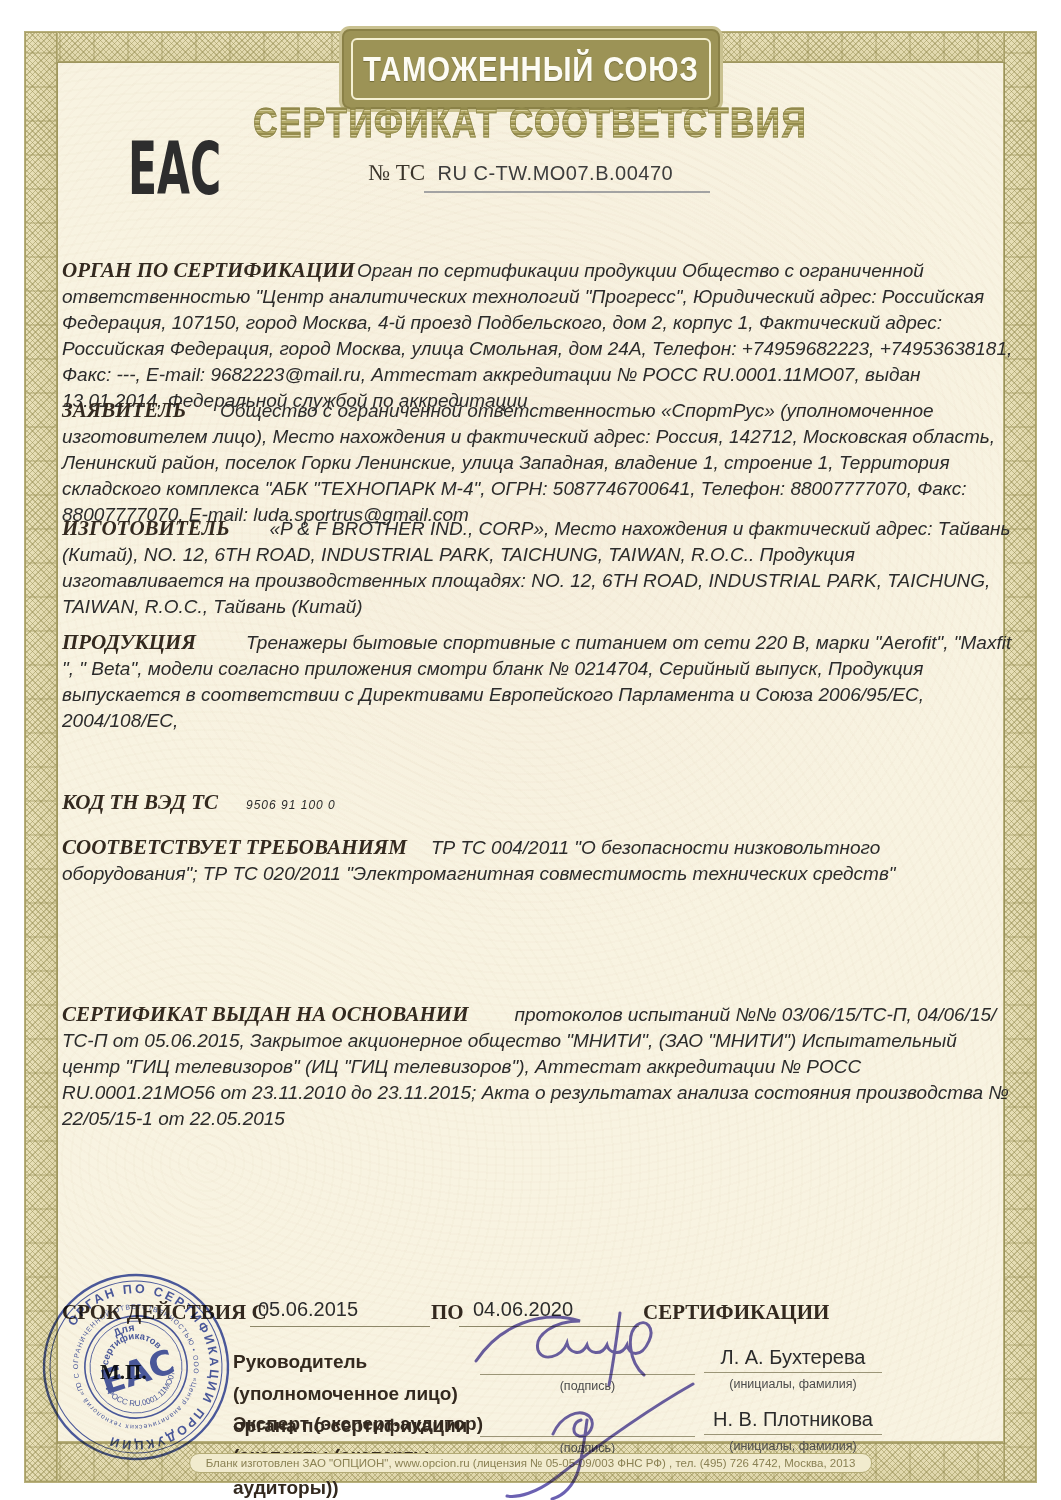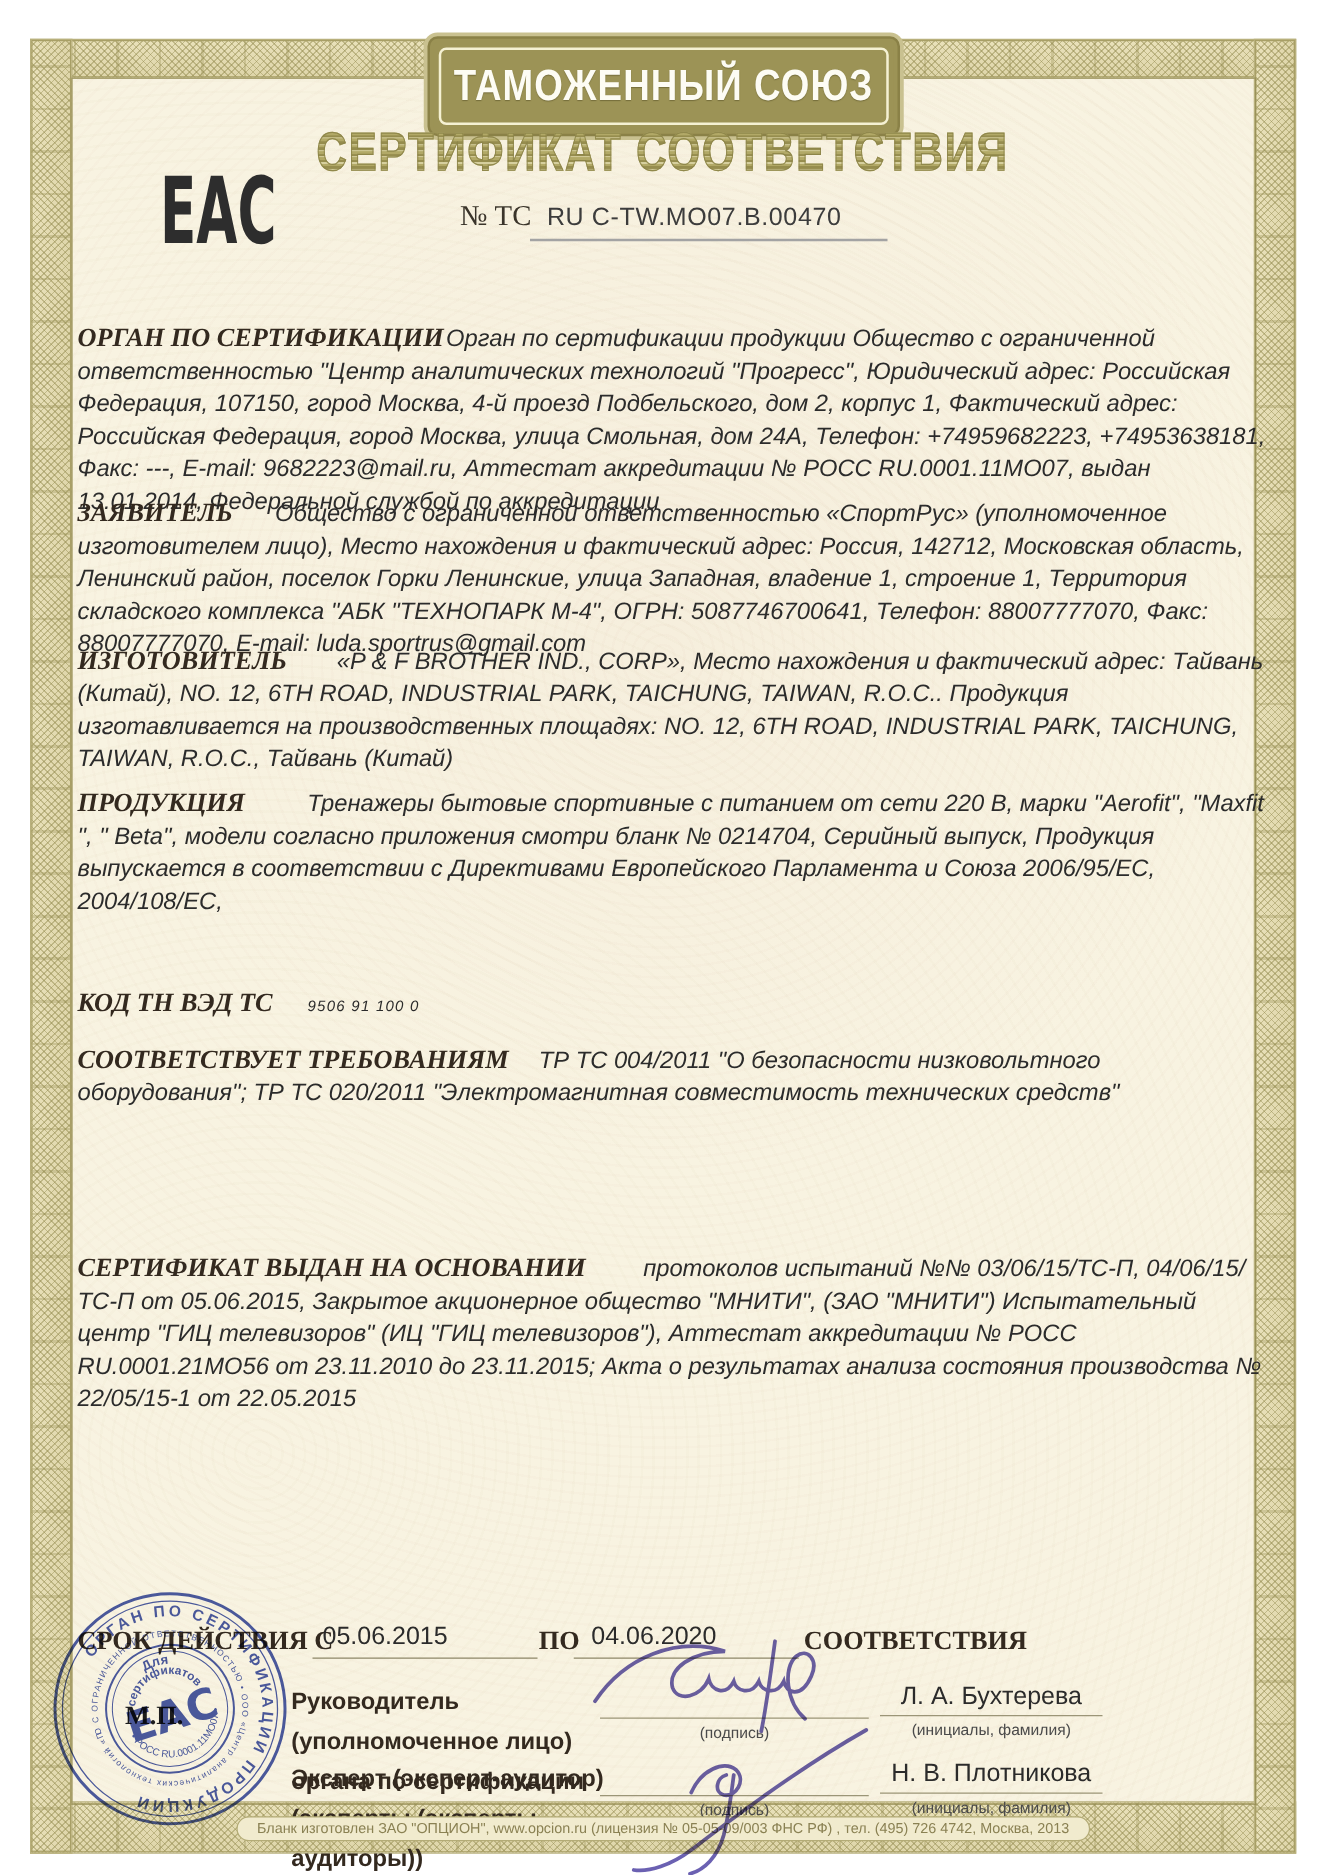--- a/index.html
+++ b/index.html
@@ -168,21 +168,21 @@
     <span class="h g46">СЕРТИФИКАТ ВЫДАН НА ОСНОВАНИИ</span><span>протоколов испытаний №№ 03/06/15/ТС-П, 04/06/15/ТС-П от 05.06.2015, Закрытое акционерное общество "МНИТИ", (ЗАО "МНИТИ") Испытательный центр "ГИЦ телевизоров" (ИЦ "ГИЦ телевизоров"), Аттестат аккредитации № РОСС RU.0001.21МО56 от 23.11.2010 до 23.11.2015;  Акта о результатах анализа состояния производства № 22/05/15-1 от 22.05.2015</span>
   </p>
 
 
   <div class="v-label">СРОК ДЕЙСТВИЯ С</div>
   <div class="v-date1">05.06.2015</div>
   <div class="v-rule1"></div>
   <div class="v-po">ПО</div>
   <div class="v-date2">04.06.2020</div>
   <div class="v-rule2"></div>
-  <div class="v-incl">СООТВЕТСТВИЯ</div>
+  <div class="v-incl">СЕРТИФИКАЦИИ</div>
 
   <div class="mp">М.П.</div>
 
   <div class="role role1">Руководитель (уполномоченное лицо) органа по сертификации</div>
   <div class="sigrule sigrule1"></div>
   <div class="sigcap sigcap1">(подпись)</div>
   <div class="namecol name name1">Л. А. Бухтерева</div>
   <div class="namerule namerule1"></div>
   <div class="namecap namecap1">(инициалы, фамилия)</div>
 

